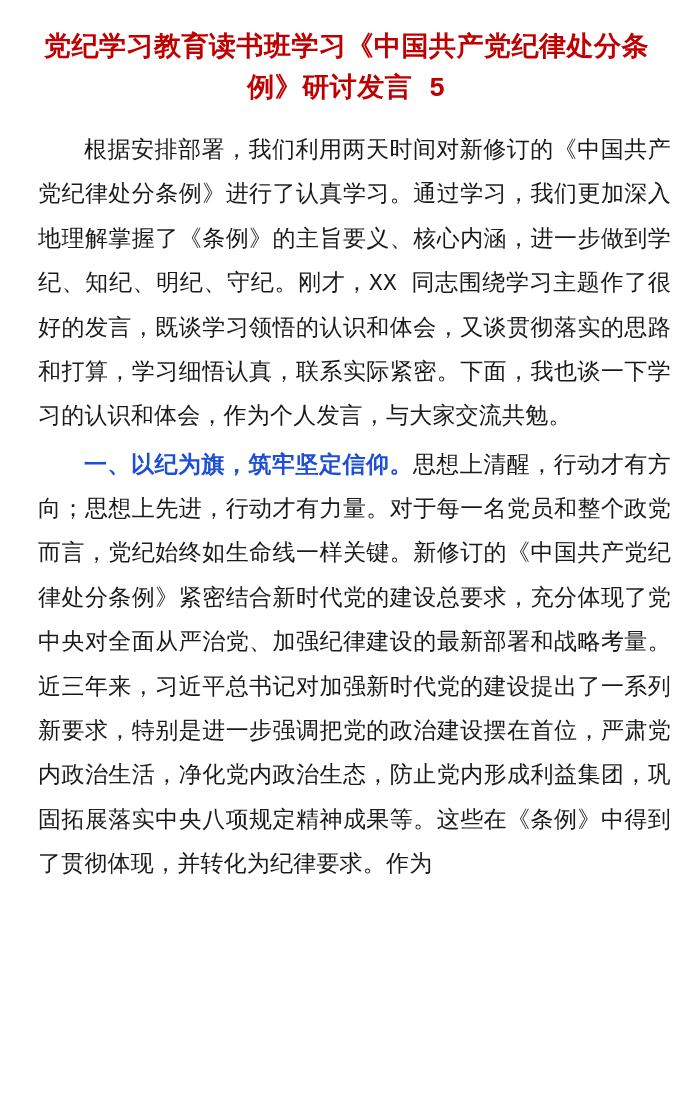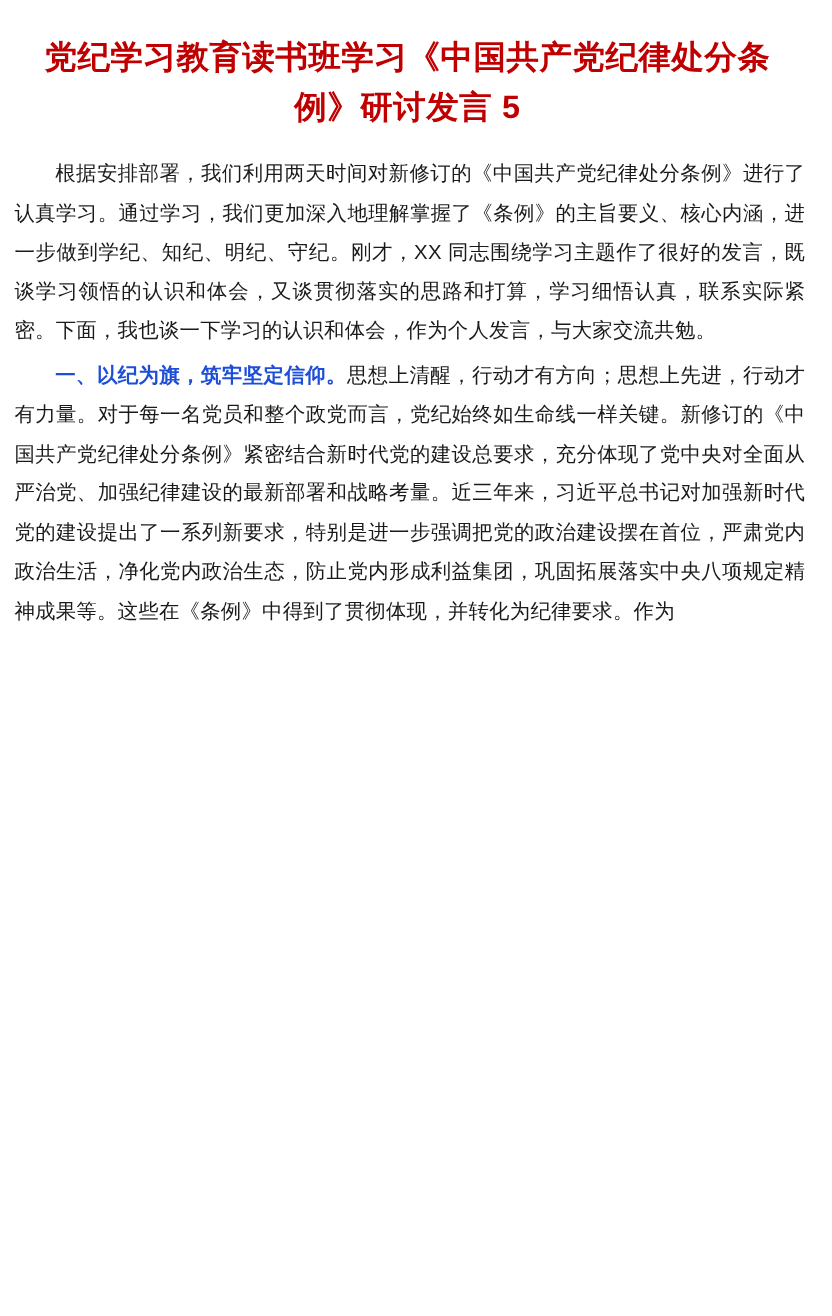--- a/index.html
+++ b/index.html
@@ -10,40 +10,41 @@
     width: 693px;
     height: 1097px;
     background: #ffffff;
     font-family: "Liberation Sans", sans-serif;
     overflow: hidden;
   }
   .page {
     width: 693px;
     height: 1097px;
     box-sizing: border-box;
-    padding: 28px 22px 0 8px;
+    padding: 28px 22px 0 22px;
     position: relative;
+    font-family: Liberation Mono, monospace;
   }
   .doc-title {
     font-size: 27px;
     font-weight: bold;
     color: #c00000;
     text-align: center;
     line-height: 1.5;
     letter-spacing: 0.5px;
     margin: 0 0 20px 0;
     padding: 0 6px;
   }
   .para {
-    font-size: 17px;
+    font-size: 23px;
     color: #1a1a1a;
     line-height: 1.93;
     text-align: justify;
     text-justify: inter-ideograph;
-    margin: 0 0 4px 4px;
+    margin: 0 0 4px 16px;
     text-indent: 2em;
     letter-spacing: 0.2px;
   }
   .heading-run {
     color: #1d4ed8;
     font-weight: bold;
   }
 </style>
 </head>
 <body>

